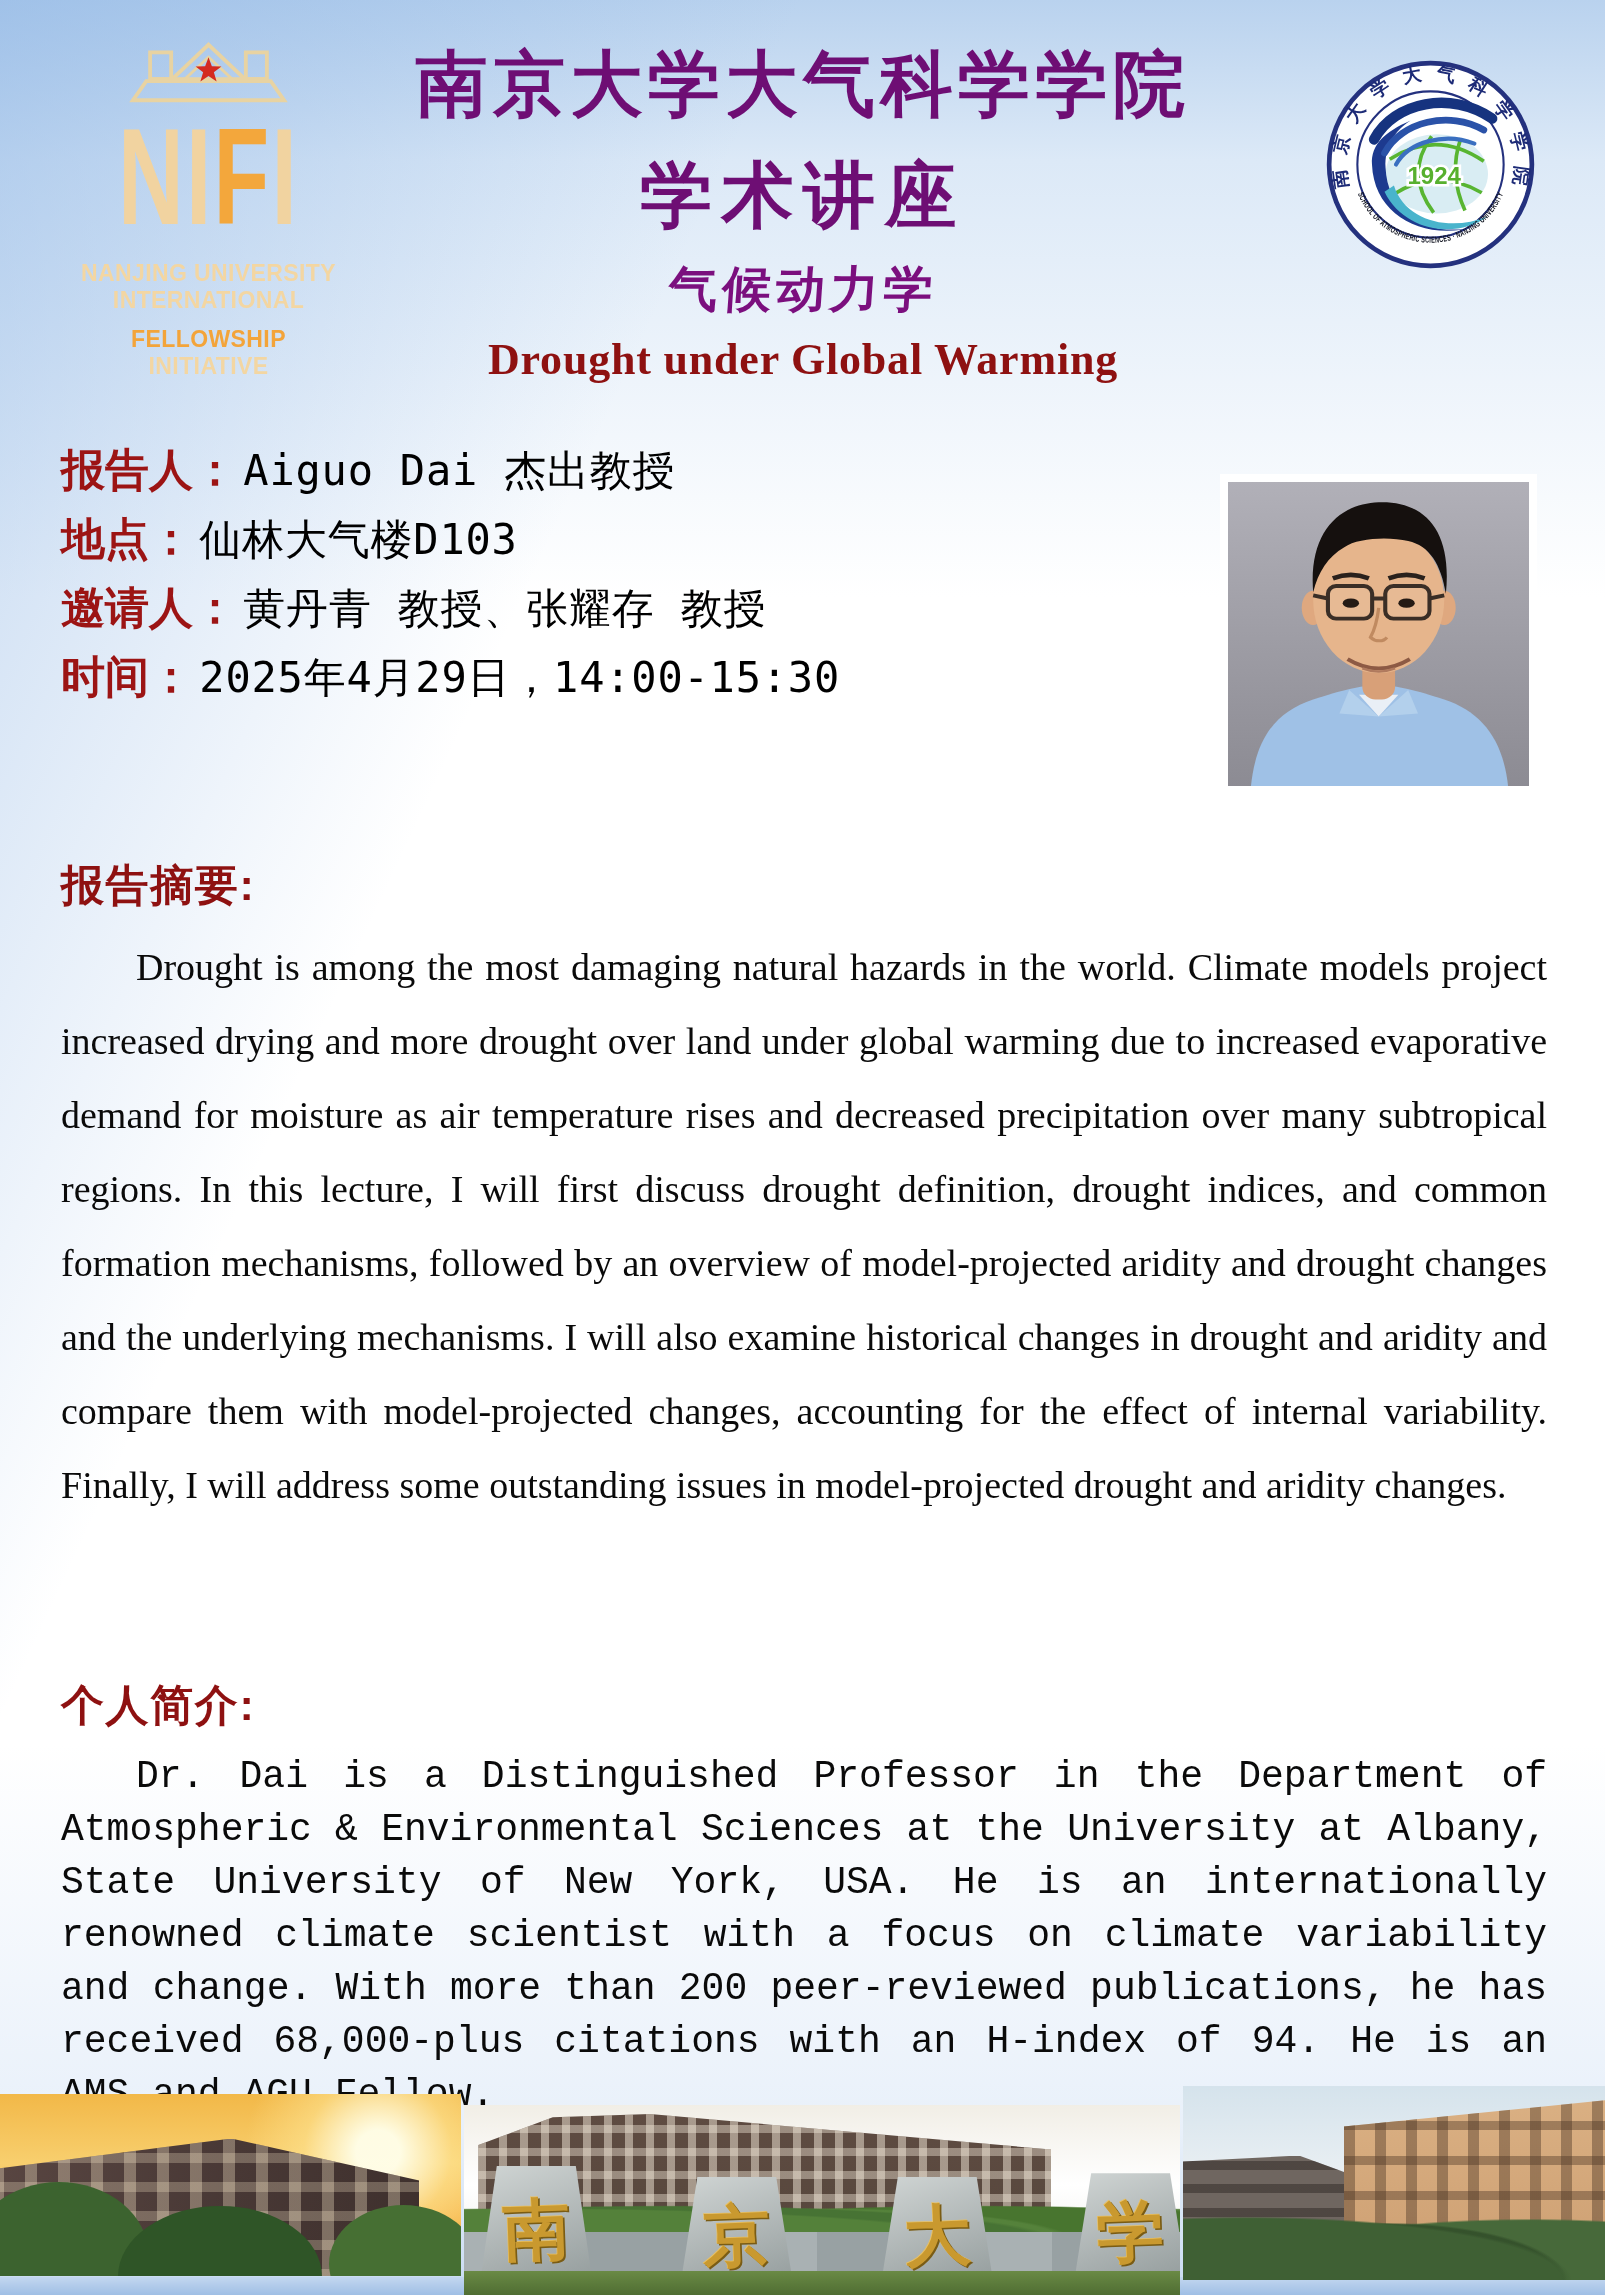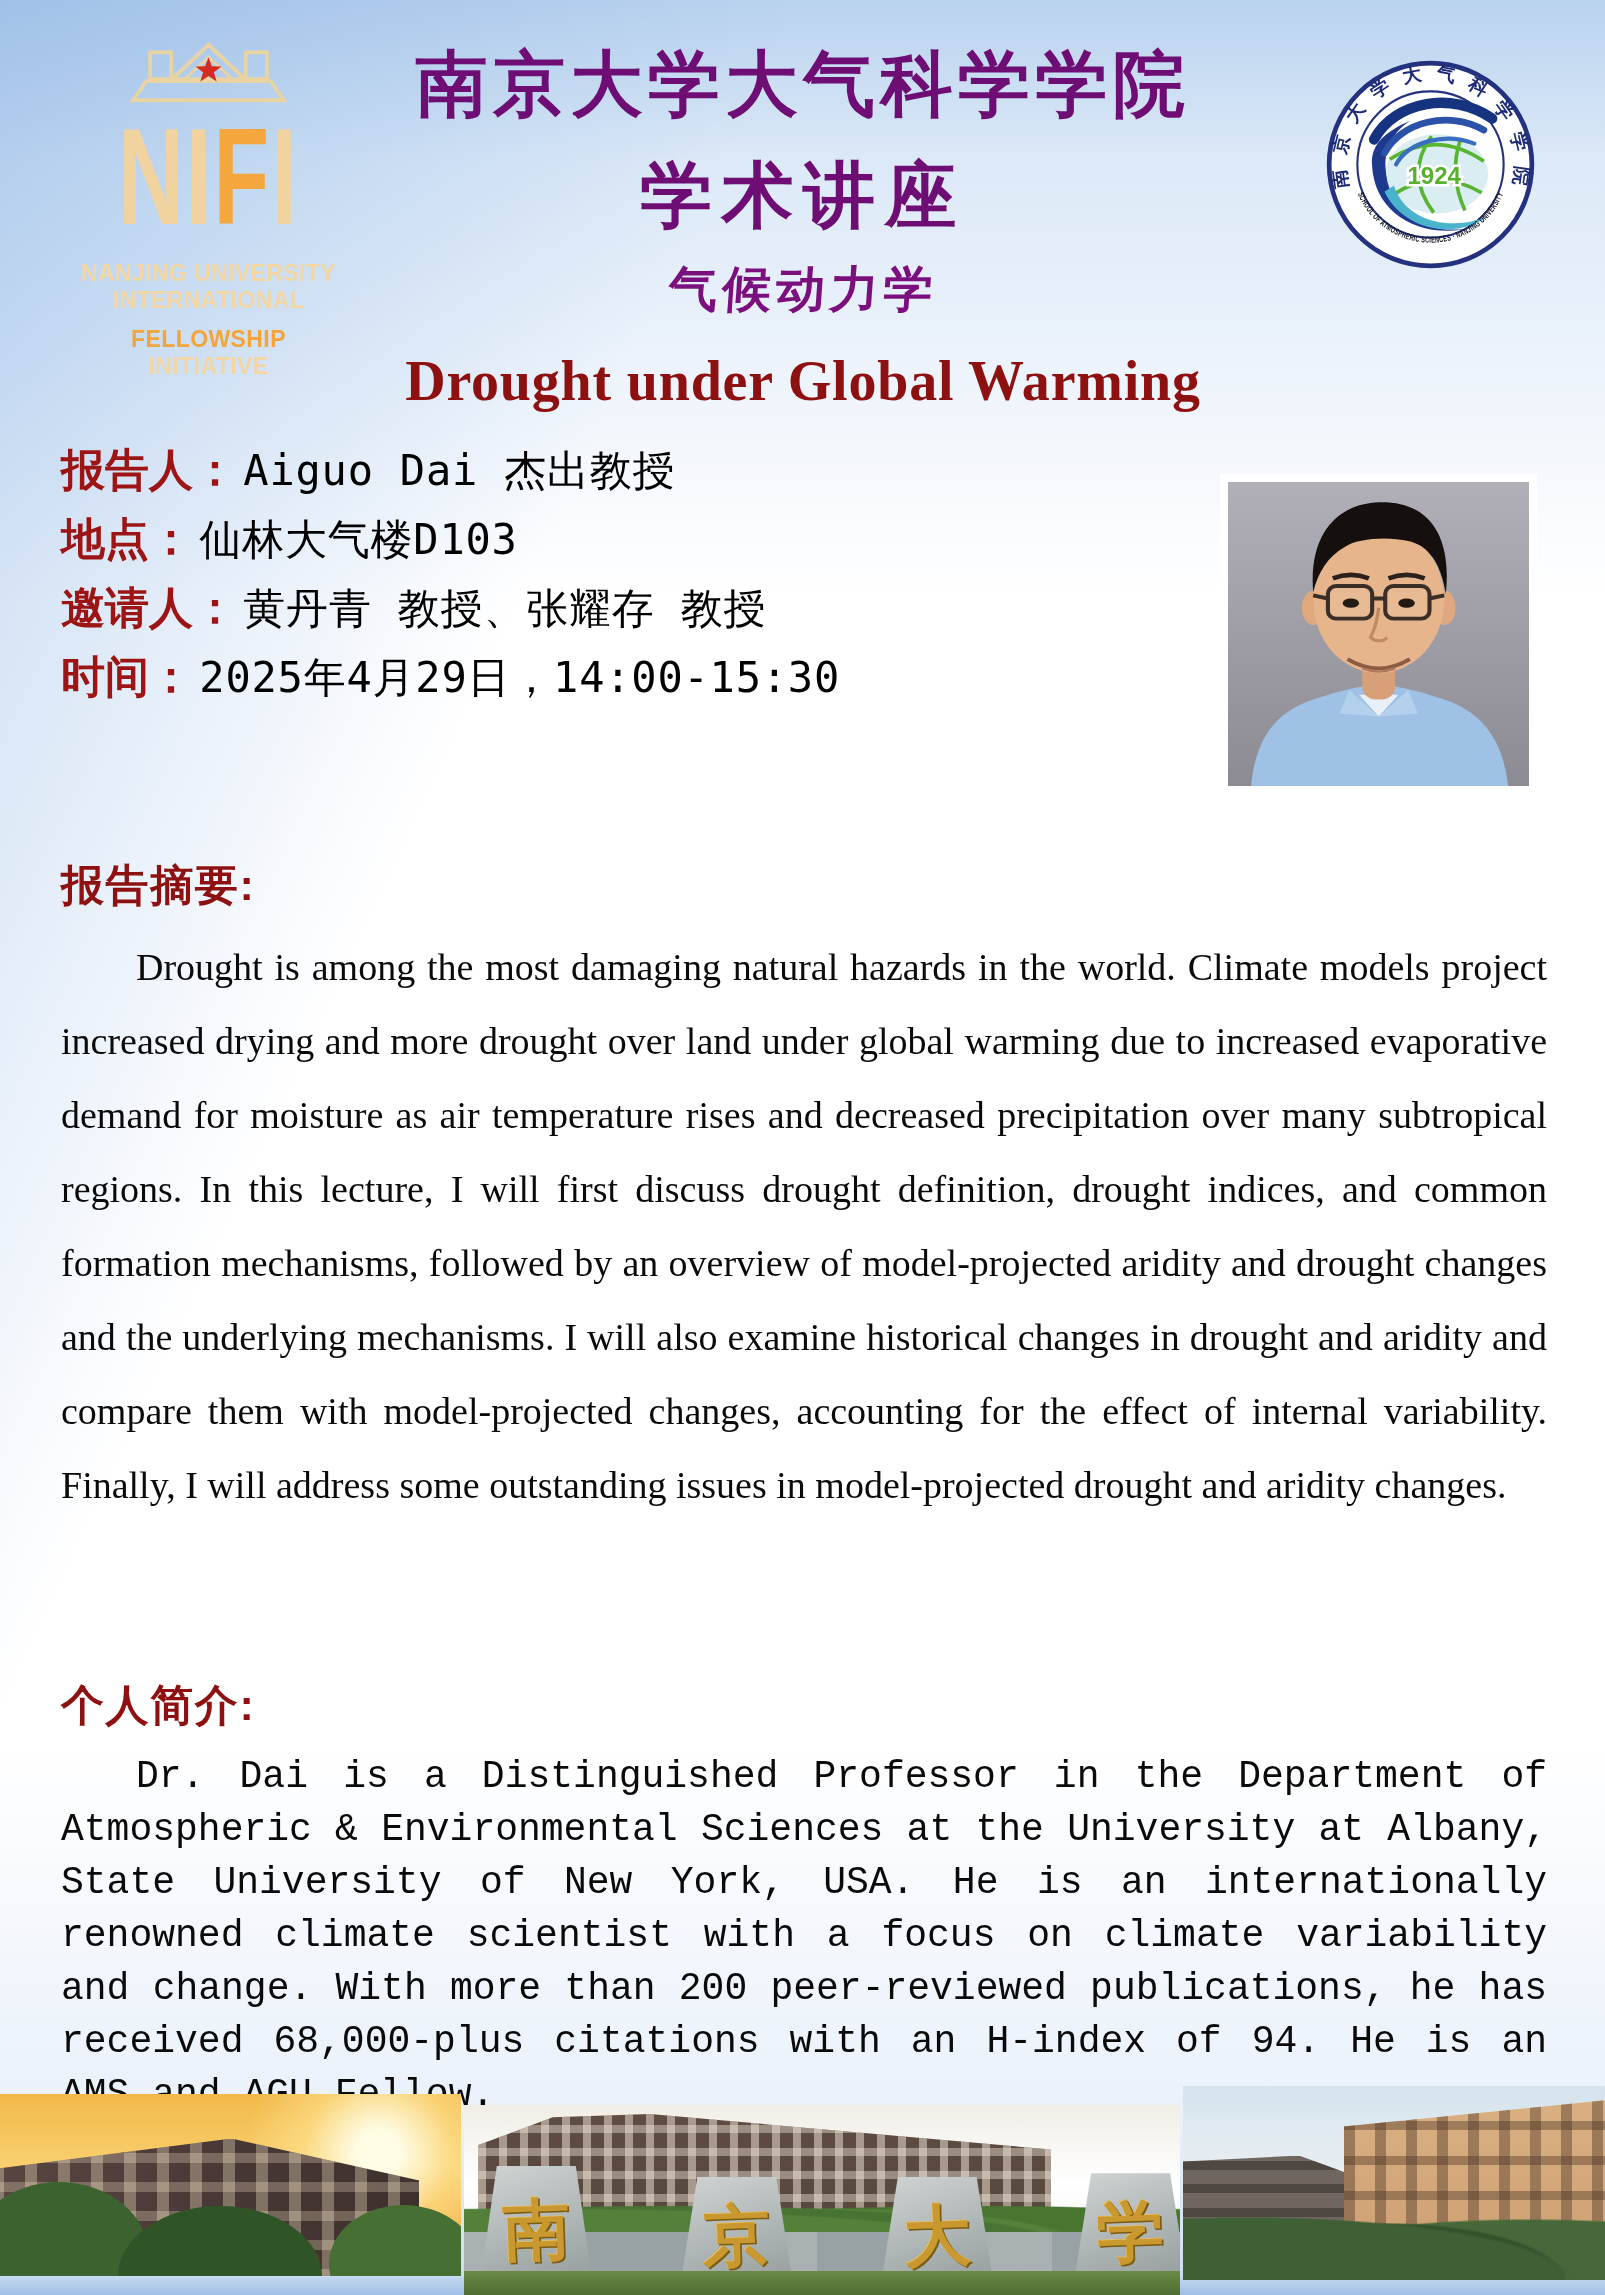--- a/index.html
+++ b/index.html
@@ -20,21 +20,21 @@
   }
   .nifi-letters .pale{color:#f1d3a0;}
   .nifi-letters .orange{color:#f3a73c;}
   .nifi-org{margin-top:52px;font-weight:bold;font-size:23px;line-height:27px;color:#f3d6a2;letter-spacing:0.4px;}
   .nifi-org .hot{color:#f3a43a;margin-top:12px;}
   
   .titles{position:absolute;left:0;top:44px;width:100%;text-align:center;}
   .t-cn1{font-size:72px;line-height:80px;font-weight:800;color:#6e0e74;letter-spacing:5.5px;}
   .t-cn2{margin-top:31px;font-size:72px;line-height:80px;font-weight:800;color:#6e0e74;letter-spacing:9.4px;}
   .t-series{margin-top:27px;font-size:49px;line-height:55px;font-weight:800;color:#7b0f7e;letter-spacing:4.7px;transform:skewX(-4deg);}
-  .t-en{margin-top:32px;font-size:56px;line-height:64px;font-weight:bold;color:#8e1111;
+  .t-en{margin-top:11px;font-size:44px;line-height:64px;font-weight:bold;color:#8e1111;
         font-family:"Liberation Serif","DejaVu Serif",serif;letter-spacing:0.8px;}
   
   .seal{position:absolute;left:1326px;top:60px;width:209px;height:209px;}
   
   .details{position:absolute;left:61px;top:446px;display:flex;flex-direction:column;gap:21px;}
   .drow{display:flex;align-items:baseline;white-space:nowrap;}
   .dlabel{font-size:44px;line-height:47px;font-weight:bold;color:#9c1414;}
   .dvalue{font-size:42px;line-height:47px;color:#000;margin-left:6.3px;
           font-family:"DejaVu Sans Mono","Liberation Mono",monospace;letter-spacing:0.8px;}
   

